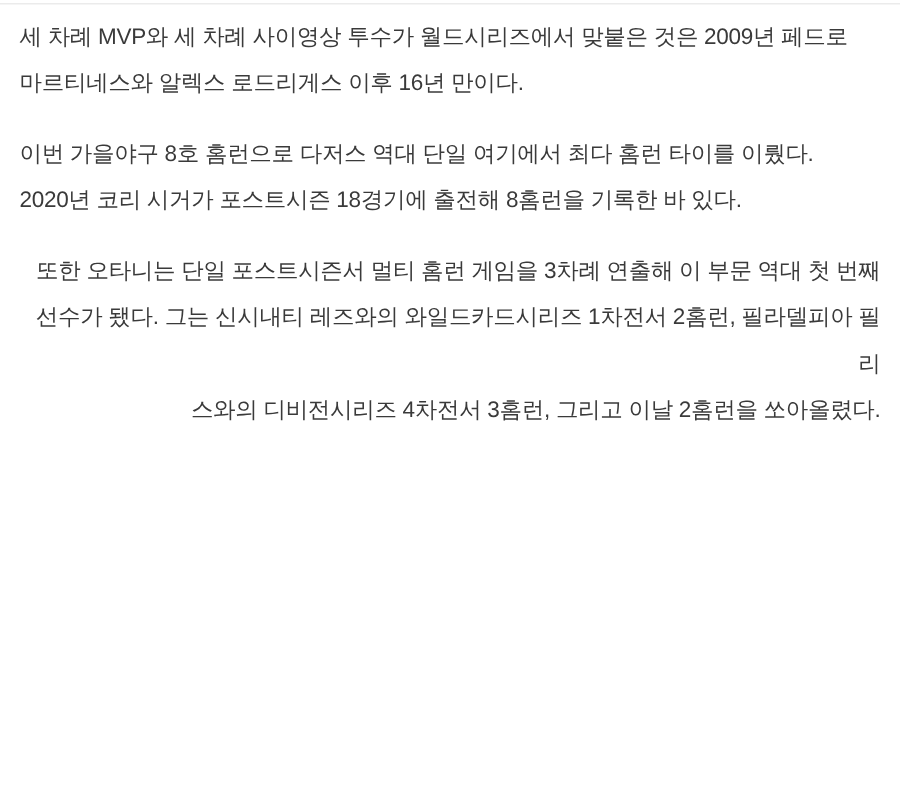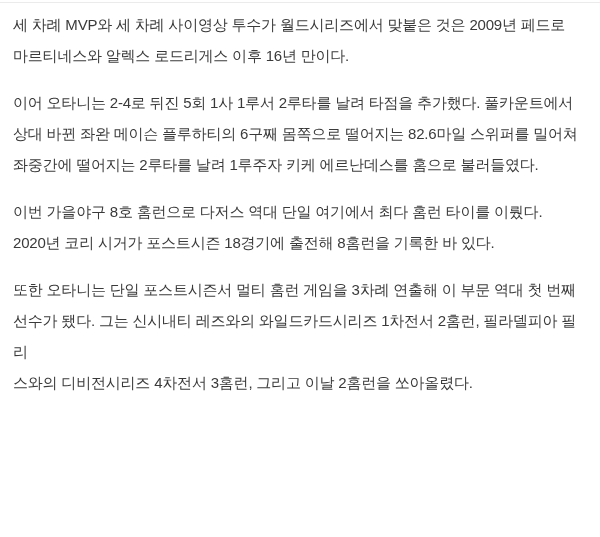--- a/index.html
+++ b/index.html
@@ -34,33 +34,31 @@
     font-size: 15px;
     line-height: 31px;
     letter-spacing: -0.2px;
     color: #3a3a3a;
     white-space: pre-line;      
     word-break: break-all;      
     overflow-wrap: anywhere;
   }
   .article p:last-child {
     margin-bottom: 16px;
+    text-align: right;
   }
 </style>
 </head>
 <body>
 
 <div class="page">
   <div class="top-divider"></div>
   <div class="article">
     <p>세 차례 MVP와 세 차례 사이영상 투수가 월드시리즈에서 맞붙은 것은 2009년 페드로
 마르티네스와 알렉스 로드리게스 이후 16년 만이다.</p>
-    <p>이어 오타니는 2-4로 뒤진 5회 1사 1루서 2루타를 날려 타점을 추가했다. 풀카운트에서
-상대 바뀐 좌완 메이슨 플루하티의 6구째 몸쪽으로 떨어지는 82.6마일 스위퍼를 밀어쳐
-좌중간에 떨어지는 2루타를 날려 1루주자 키케 에르난데스를 홈으로 불러들였다.</p>
     <p>이번 가을야구 8호 홈런으로 다저스 역대 단일 여기에서 최다 홈런 타이를 이뤘다.
 2020년 코리 시거가 포스트시즌 18경기에 출전해 8홈런을 기록한 바 있다.</p>
     <p>또한 오타니는 단일 포스트시즌서 멀티 홈런 게임을 3차례 연출해 이 부문 역대 첫 번째
 선수가 됐다. 그는 신시내티 레즈와의 와일드카드시리즈 1차전서 2홈런, 필라델피아 필리
 스와의 디비전시리즈 4차전서 3홈런, 그리고 이날 2홈런을 쏘아올렸다.</p>
 
   </div>
 </div>
 
 </body></html>

